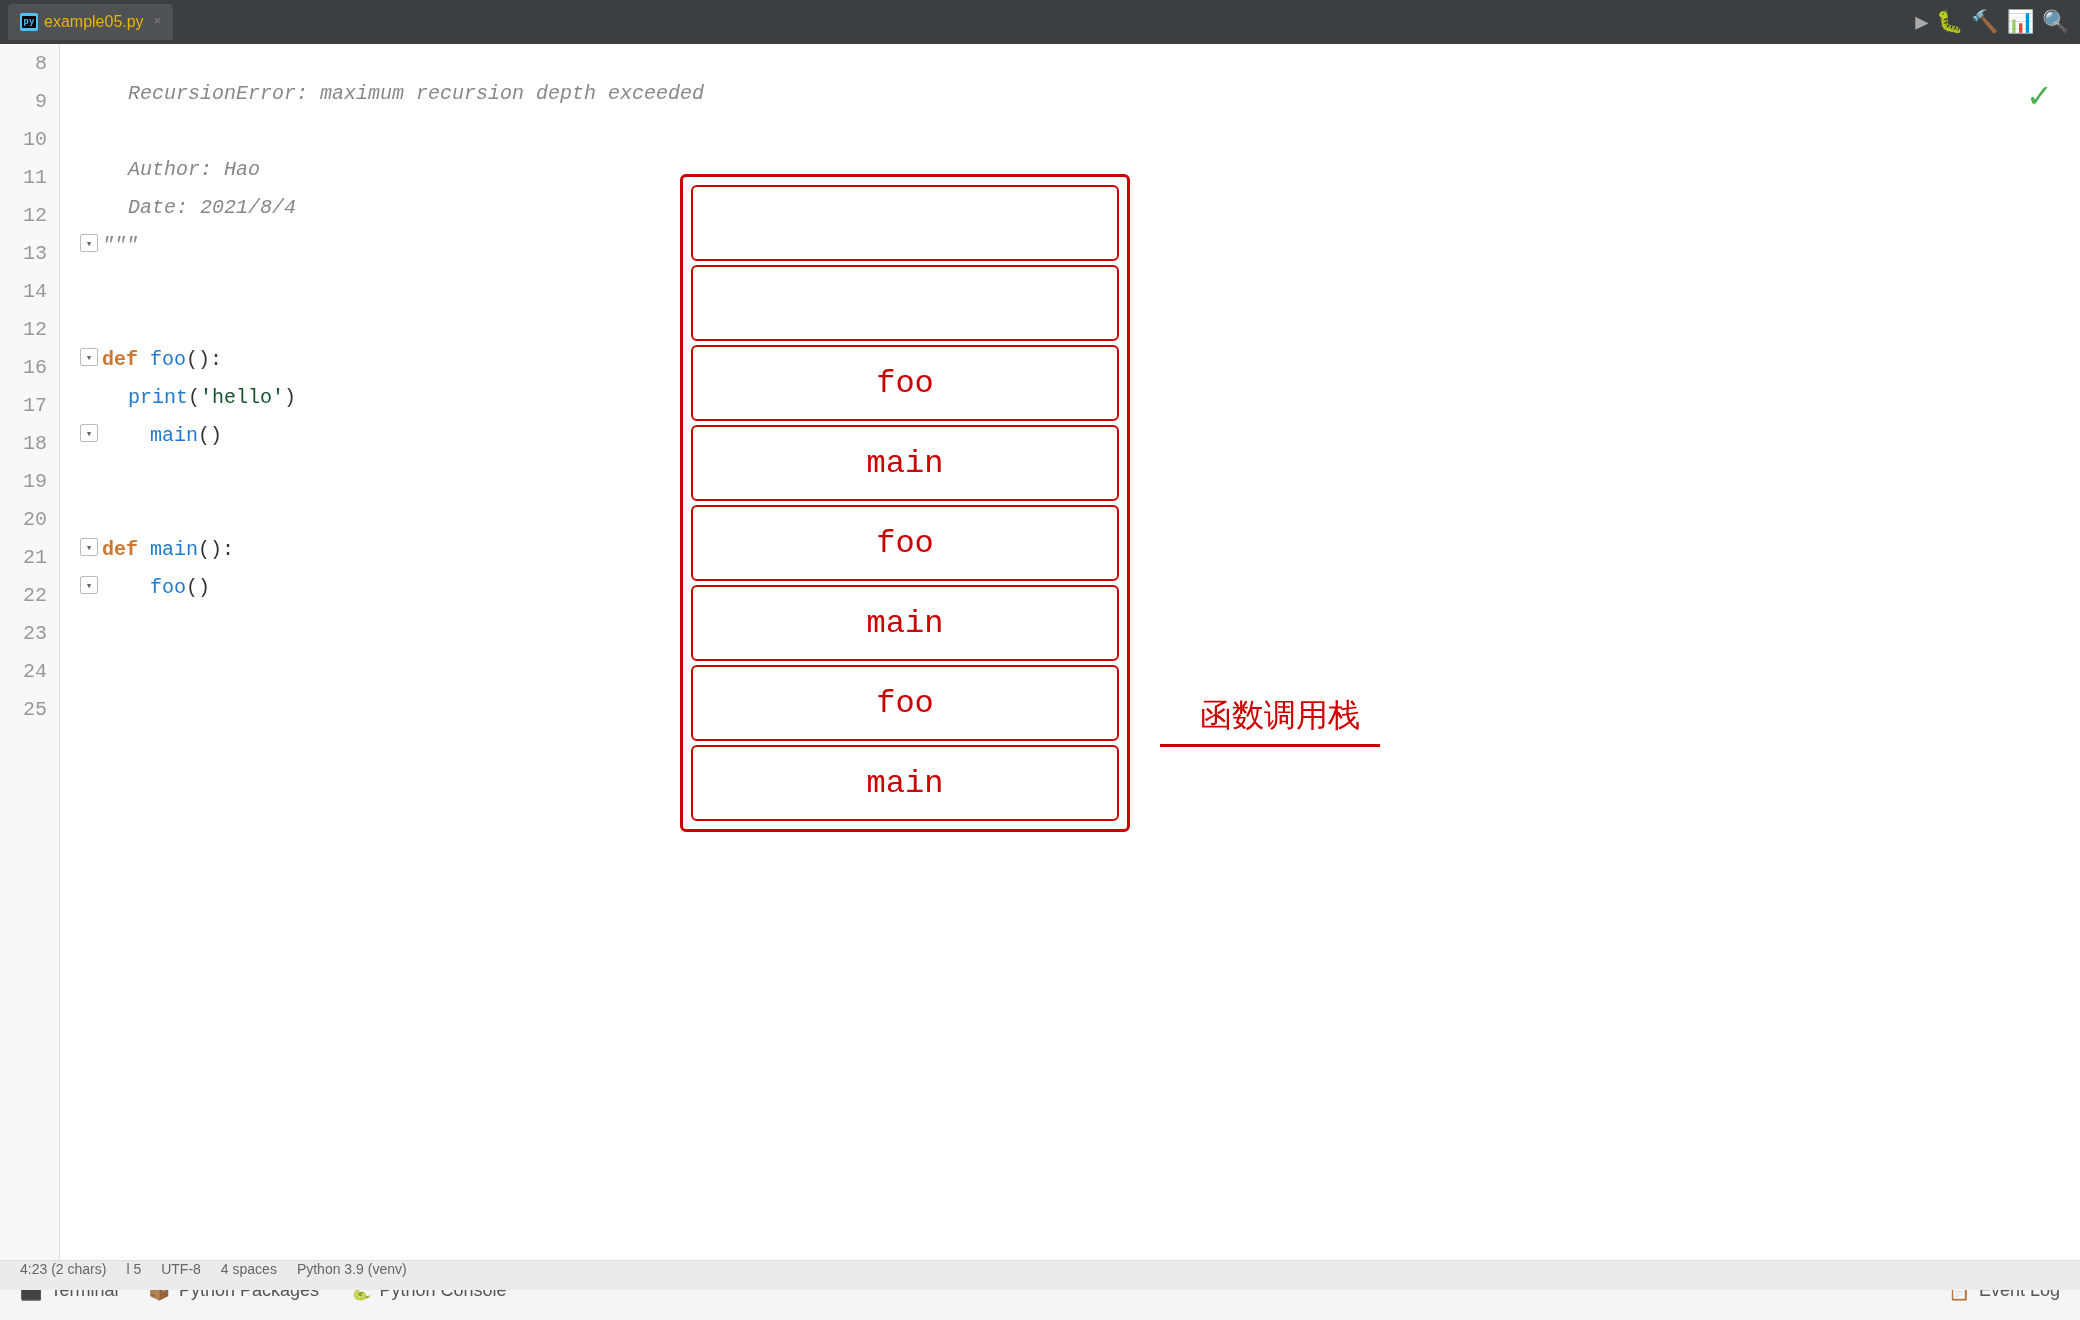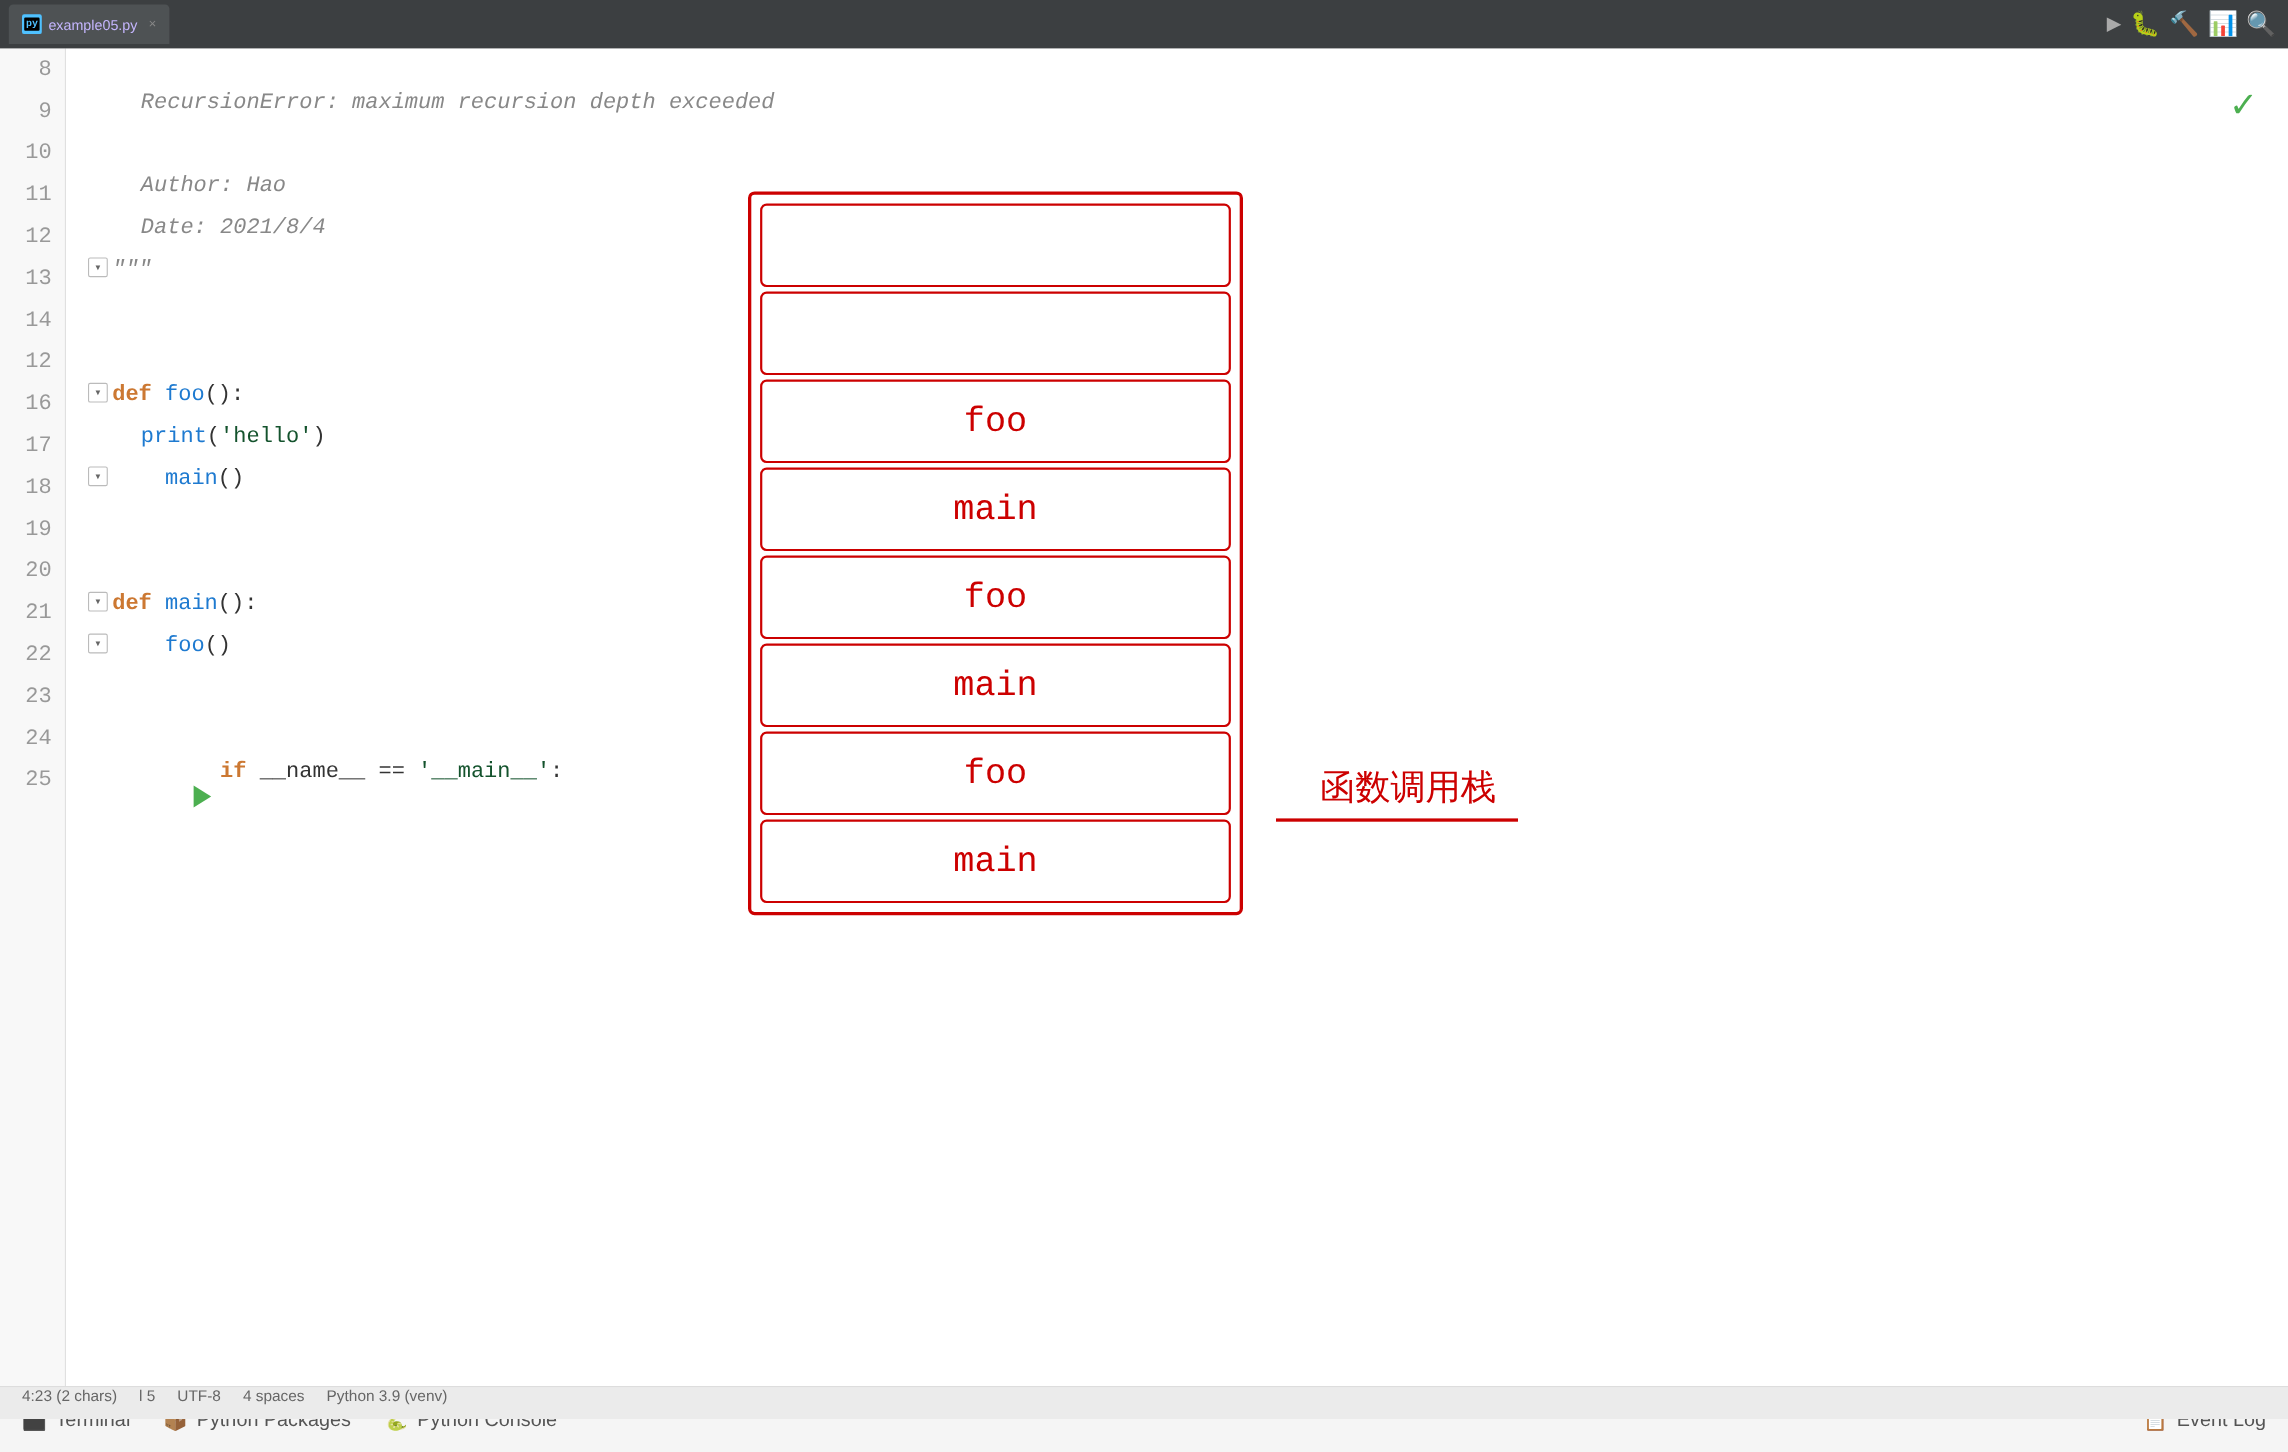--- a/index.html
+++ b/index.html
@@ -37,22 +37,22 @@
       background: #4fc1ff;
       border-radius: 2px;
       display: flex;
       align-items: center;
       justify-content: center;
       font-size: 10px;
       color: #222;
       font-weight: bold;
     }
     .tab-label {
-      color: #c4b5fd;
-      font-size: 13px;
+      color: #eab308;
+      font-size: 16px;
       font-family: -apple-system, sans-serif;
     }
     .tab-close {
       color: #888;
       font-size: 12px;
       cursor: pointer;
       margin-left: 4px;
     }
     .top-bar-right {
       position: absolute;
@@ -281,29 +281,20 @@
 
     <div class="code-line">
       <span style="display:inline-block;width:18px;height:18px;border:1px solid #bbb;border-radius:2px;text-align:center;line-height:18px;font-size:11px;color:#666;margin-right:4px;">▾</span>
       <span class="normal">    </span><span class="fn">foo</span><span class="normal">()</span>
     </div>
 
     <div class="code-line"></div>
 
     <div class="code-line"></div>
 
-    <div class="code-line">
-      <span style="display:inline-block;margin-right:8px;">
-        <span style="display:inline-block;width:0;height:0;border-top:10px solid transparent;border-bottom:10px solid transparent;border-left:16px solid #4caf50;vertical-align:middle;"></span>
-      </span>
-      <span class="kw">if</span>
-      <span class="normal"> __name__ == </span>
-      <span class="str">'__main__'</span>
-      <span class="normal">:</span>
-    </div>
 
     <div class="call-stack-container">
       <div class="stack-frame empty"></div>
       <div class="stack-frame empty"></div>
       <div class="stack-frame">foo</div>
       <div class="stack-frame">main</div>
       <div class="stack-frame">foo</div>
       <div class="stack-frame">main</div>
       <div class="stack-frame">foo</div>
       <div class="stack-frame">main</div>

